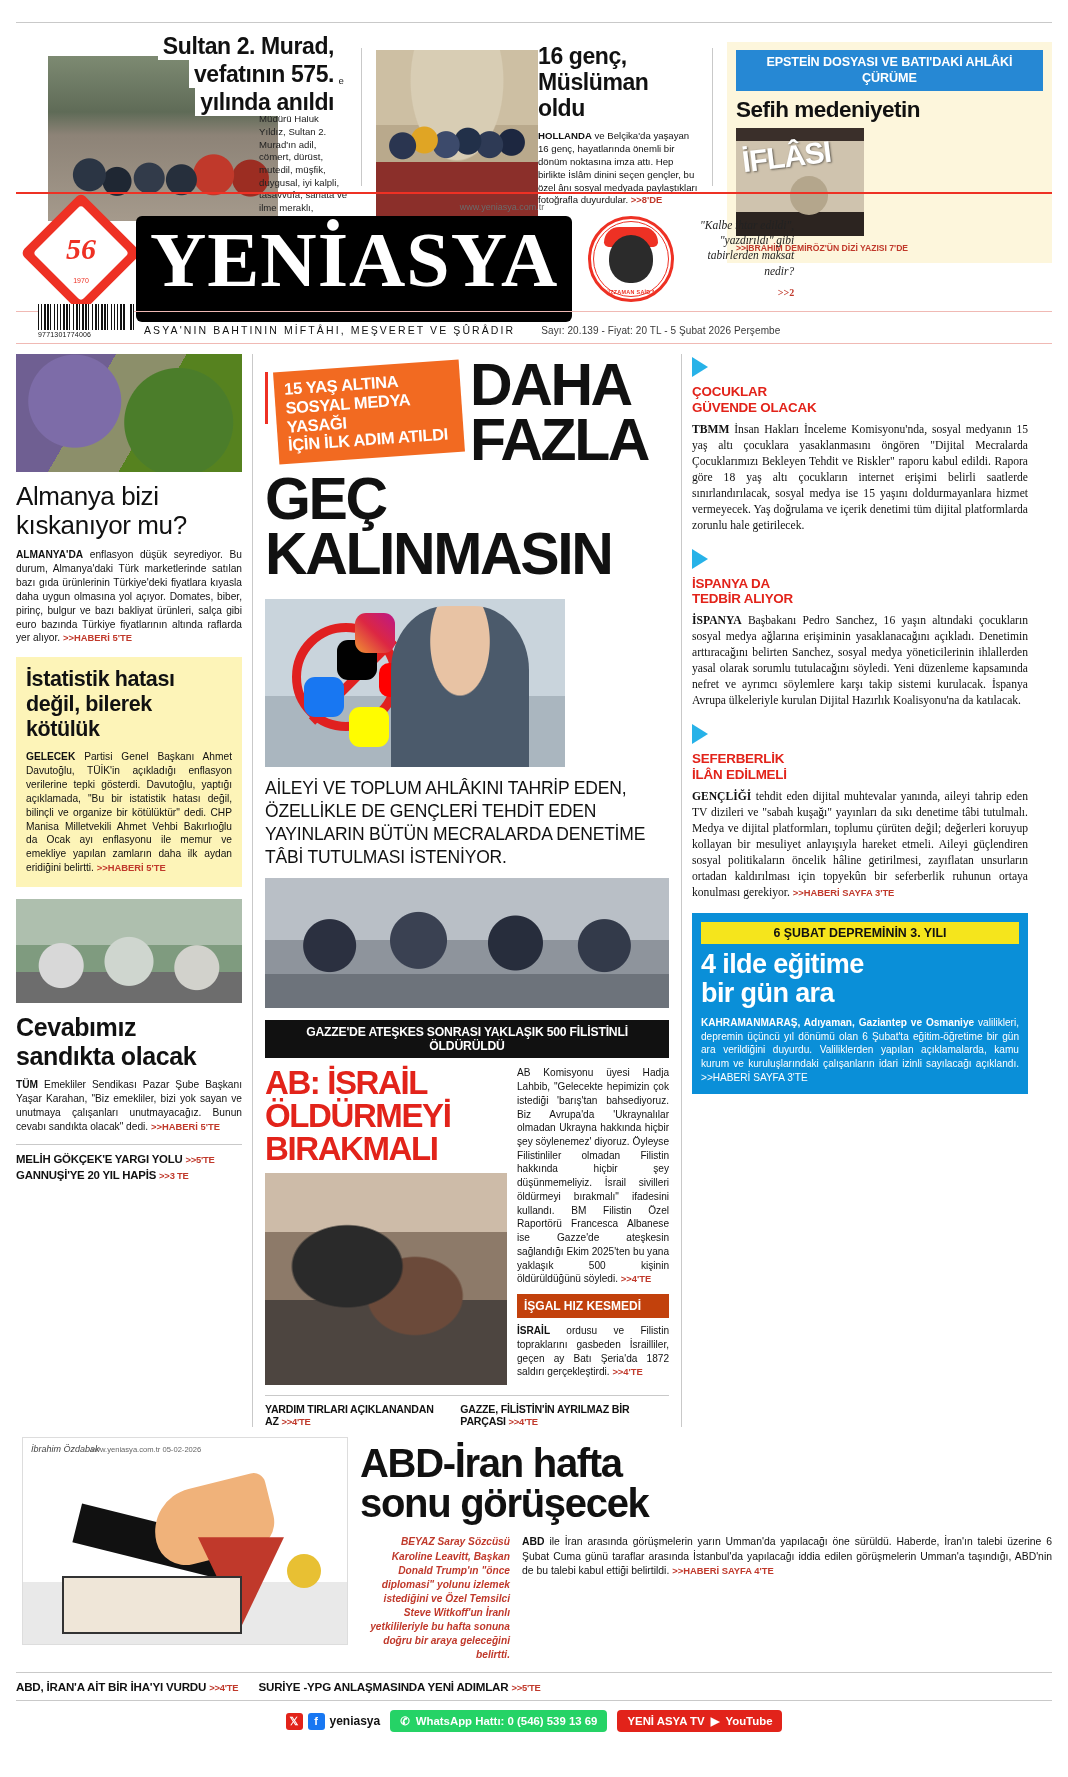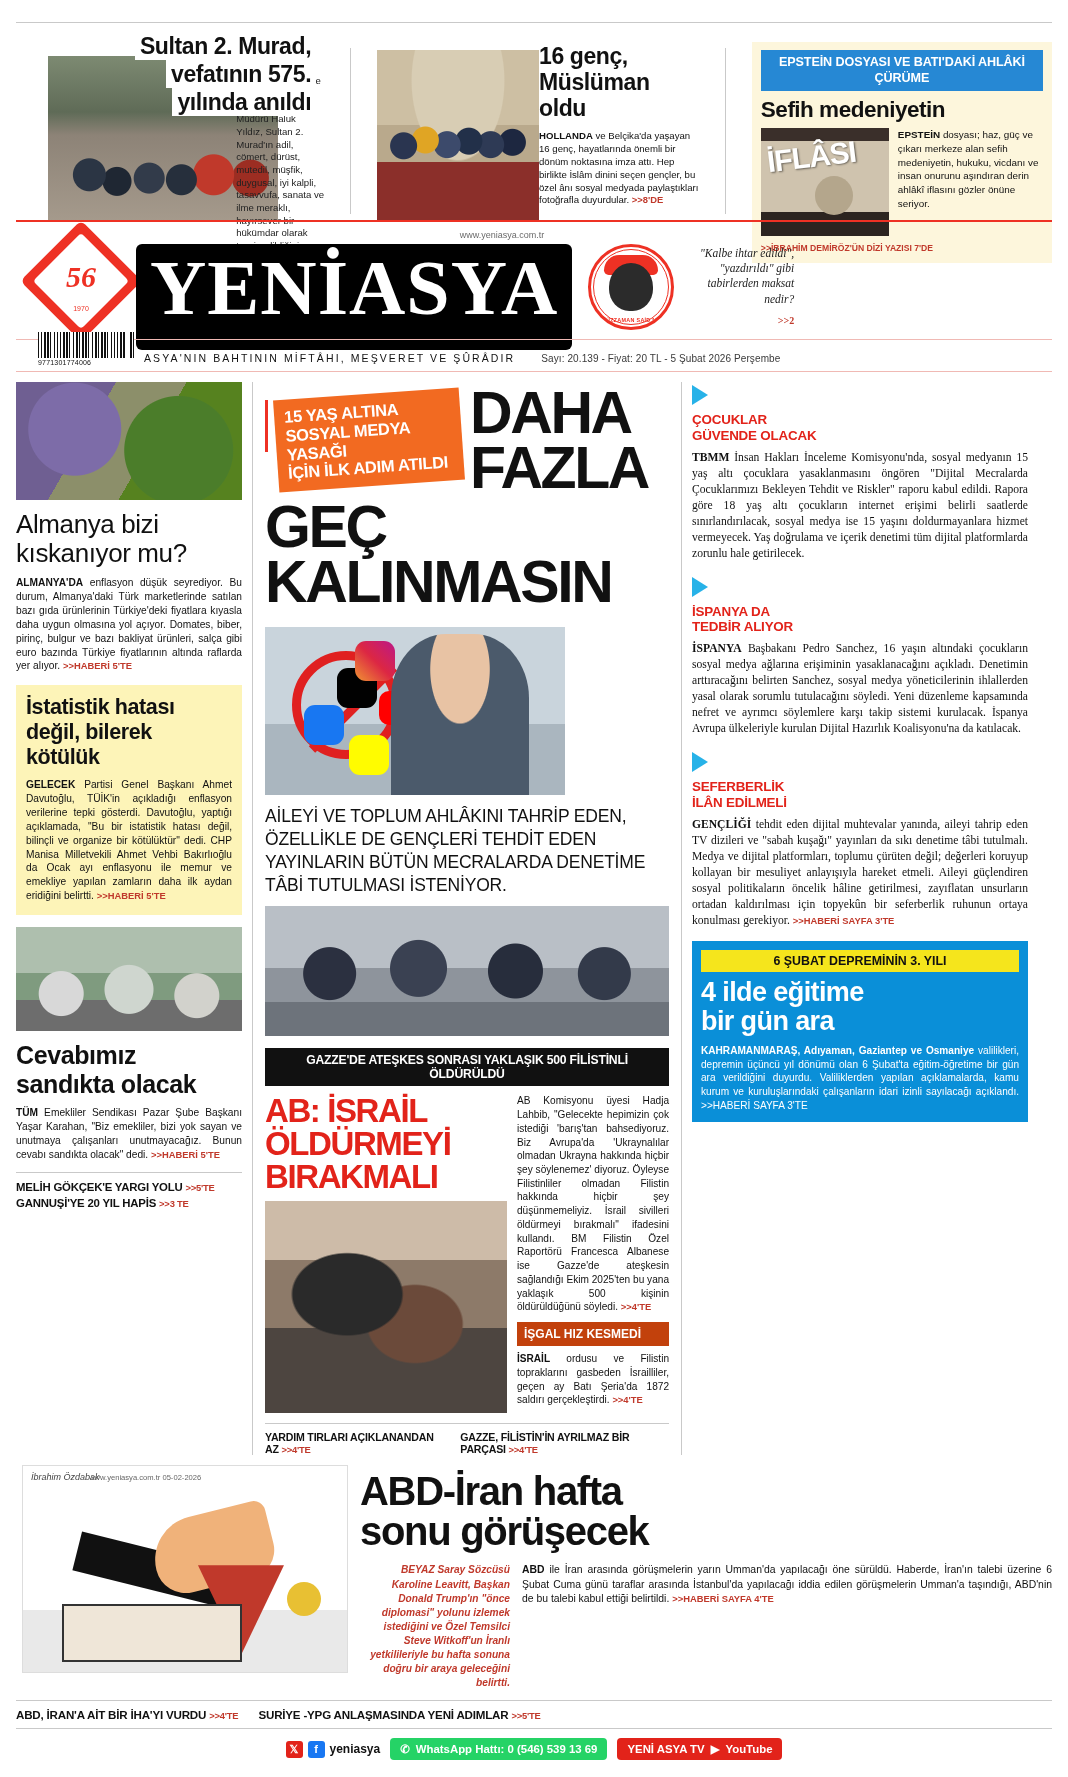--- a/index.html
+++ b/index.html
@@ -7,21 +7,21 @@
     width: 1068px; height: 1777px;
     background: #fff;
     font-family: "Liberation Sans", sans-serif;
     color: #111;
     overflow: hidden;
     position: relative;
   }
   .page { width: 1068px; height: 1777px; position: relative; }
 
   
-  .topstrip { display: flex; height: 220px; padding: 14px 16px 0 16px; gap: 16px; margin-left: 24px; }
+  .topstrip { display: flex; height: 192px; padding: 14px 16px 0 16px; gap: 4px; margin-left: 24px; }
   .topstrip .col { position: relative; }
   .hr-top { position:absolute; left:16px; right:16px; top:22px; height:1px; background:#c9c9c9; }
 
   .t1 { width: 330px; padding-right: 8px; position: relative; }
   .t1 .photo {
     position: absolute; left: 8px; top: 42px; width: 230px; height: 165px;
     background:
       radial-gradient(circle at 18% 72%, #2b3544 0 16px, transparent 17px),
       radial-gradient(circle at 30% 76%, #1f2733 0 14px, transparent 15px),
       radial-gradient(circle at 44% 74%, #323b4a 0 15px, transparent 16px),
@@ -353,24 +353,20 @@
     <div class="vsep"></div>
 
     <div class="col t3">
       <div class="epbox">
         <div class="blue">EPSTEİN DOSYASI VE BATI'DAKİ AHLÂKİ ÇÜRÜME</div>
         <h2>Sefih medeniyetin</h2>
         <div class="row">
           <div class="bookimg">
             <div class="iflasi">İFLÂSI</div>
           </div>
-          <div class="eptxt">
-            <b>EPSTEİN</b>
-            <span>dosyası; haz, güç ve çıkarı merkeze alan sefih medeniyetin, hukuku, vicdanı ve insan onurunu aşındıran derin ahlâkî iflasını gözler önüne seriyor.</span>
-          </div>
         </div>
         <div class="credit">&gt;&gt;İBRAHİM DEMİRÖZ'ÜN DİZİ YAZISI 7'DE</div>
       </div>
     </div>
   </div>
 
   <div class="masthead">
     <div class="mh-inner">
       <div class="logo56">
         <div class="dia"></div>

